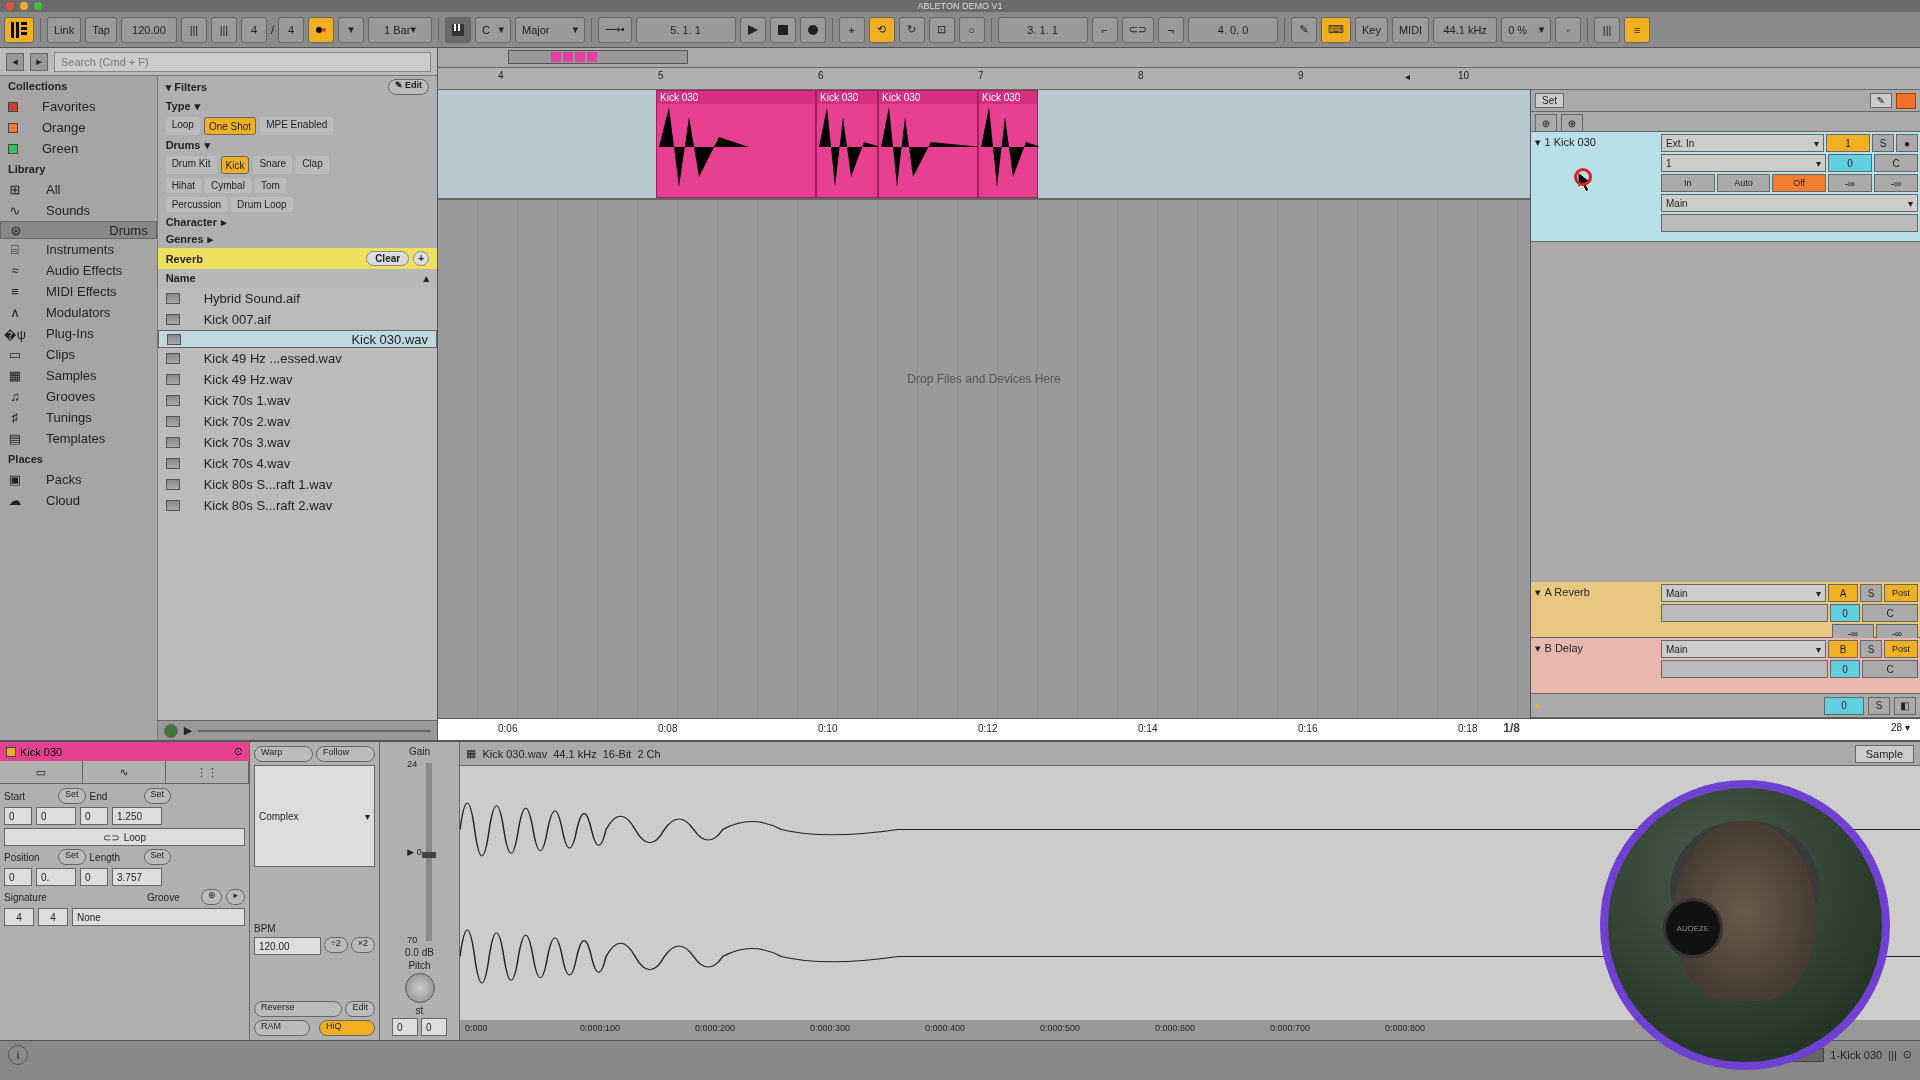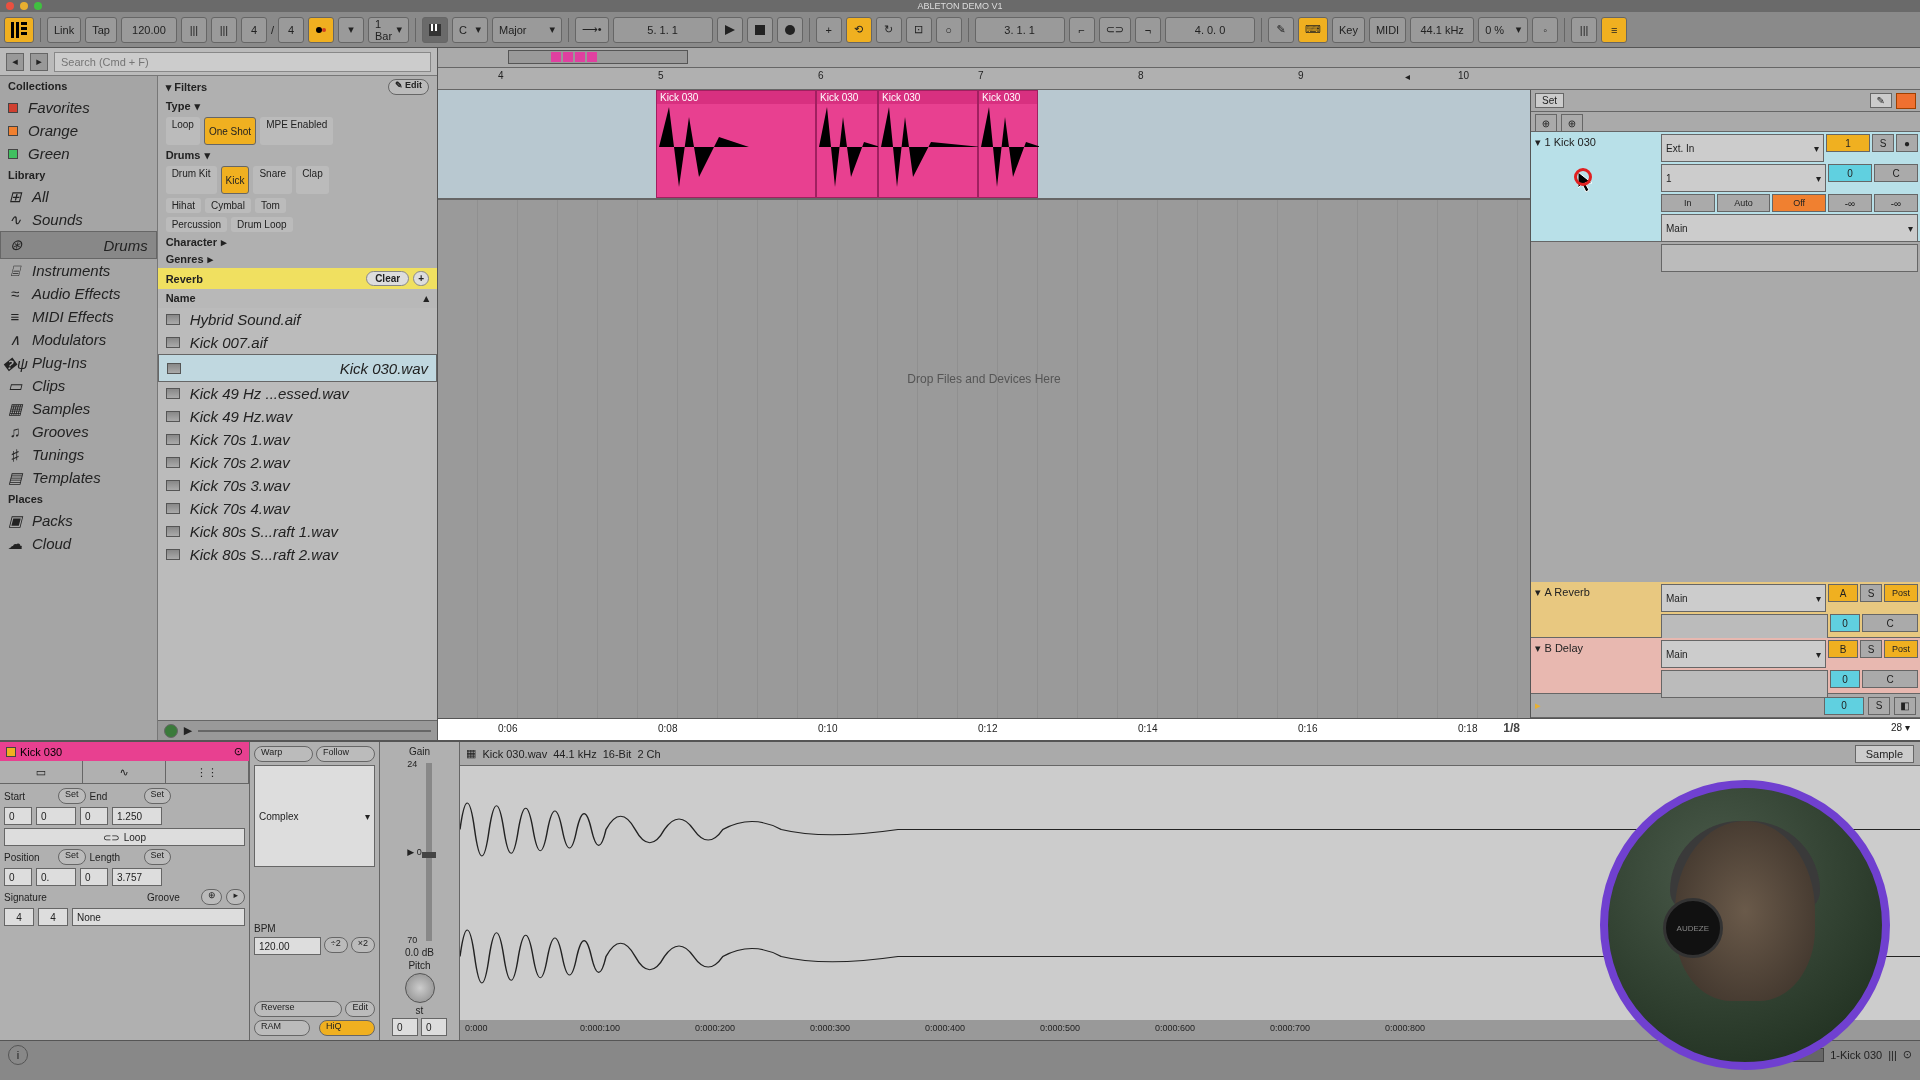--- a/index.html
+++ b/index.html
@@ -22,21 +22,21 @@
 .main { display:flex; height:calc(1080px - 12px - 36px - 40px - 300px); }
 
 
 .browser { width:438px; background:#aaa; border-right:1px solid #555; display:flex; flex-direction:column; }
 .search { height:28px; background:#bbb; display:flex; align-items:center; padding:0 6px; gap:6px; border-bottom:1px solid #777; }
 .search .arrow { width:18px; height:18px; display:flex; align-items:center; justify-content:center; background:#999; border:1px solid #666; }
 .search input { flex:1; background:#ccc; border:1px solid #888; height:20px; padding:0 6px; font-size:11px; }
 .bcols { display:flex; flex:1; overflow:hidden; }
 .bcat { width:158px; background:#a5a5a5; border-right:1px solid #777; overflow:auto; }
 .bcat h4 { padding:4px 8px; font-size:11px; font-weight:bold; }
-.bcat .item, .bfil .item, .blist .item { padding:3px 8px; font-size:15px; display:flex; align-items:center; gap:10px; cursor:pointer;font-style:italic; }
+.bcat .item, .bfil .item, .blist .item { padding:3px 8px; font-size:13px; display:flex; align-items:center; gap:24px; cursor:pointer; }
 .bcat .item.sel { background:#888; }
 .bcat .icon { width:14px; height:14px; display:flex; align-items:center; justify-content:center; }
 .sw { width:10px; height:10px; border:1px solid #444; }
 .bfil { width:280px; background:#b0b0b0; display:flex; flex-direction:column; }
 .bfil .hdr { padding:3px 8px; display:flex; align-items:center; justify-content:space-between; font-weight:bold; }
 .bfil .row { padding:2px 8px; display:flex; gap:4px; flex-wrap:wrap; }
 .tag { padding:2px 6px; background:#bbb; border-radius:3px; font-size:10px; }
 .tag.sel { background:#f0b020; }
 .results-hdr { background:#f0e060; padding:3px 8px; display:flex; align-items:center; justify-content:space-between; font-weight:bold; }
 .clear-btn { background:#ddd; border:1px solid #888; border-radius:8px; padding:1px 8px; font-size:10px; }
@@ -65,21 +65,21 @@
 
 
 .theads { position:absolute; right:0; top:0; bottom:0; width:390px; background:#aaa; border-left:1px solid #555; }
 .thead-top { height:22px; display:flex; align-items:center; gap:4px; padding:0 4px; border-bottom:1px solid #666; }
 .thead-top .set { background:#ccc; border:1px solid #666; padding:1px 6px; font-size:10px; }
 .thead-top .lock { width:20px; height:16px; background:#f07030; border:1px solid #a04000; }
 .th { border-bottom:1px solid #666; display:flex; }
 .th .name { width:128px; padding:4px; display:flex; align-items:flex-start; gap:4px; font-size:11px; }
 .th .ctrls { flex:1; padding:2px; display:flex; flex-direction:column; gap:2px; }
 .th .crow { display:flex; gap:2px; }
-.sel { height:28px; background:#ccc; border:1px solid #666; padding:0 4px; font-size:10px; display:flex; align-items:center; justify-content:space-between; }
+.sel { height:18px; background:#ccc; border:1px solid #666; padding:0 4px; font-size:10px; display:flex; align-items:center; justify-content:space-between; }
 .cbtn { height:18px; min-width:22px; background:#aaa; border:1px solid #666; font-size:10px; display:flex; align-items:center; justify-content:center; }
 .cbtn.y { background:#f0b020; }
 .cbtn.c { background:#60d0e0; }
 .cbtn.o { background:#f08030; }
 .th1 { height:110px; background:#b8e0e8; }
 .thA { height:56px; background:#e8c880; }
 .thB { height:56px; background:#e8b8b0; }
 .thM { height:24px; }
 
 
@@ -163,21 +163,21 @@
   <div class="tbtn" style="width:24px">4</div>
   <span>/</span>
   <div class="tbtn" style="width:24px">4</div>
   <div class="tbtn yellow">
     <svg width="12" height="12">
         <circle cx="4" cy="6" r="3" fill="#000"></circle>
         <circle cx="9" cy="6" r="2" fill="#d04020"></circle>
       </svg>
   </div>
   <div class="tbtn" style="width:14px">▾</div>
-  <div class="tbtn" style="width:41px;">
+  <div class="tbtn" style="width:64px;">
       <span>1 Bar</span>
       <span>▾</span>
     </div>
   <div class="tsep"></div>
   <div class="tbtn dark">
     <svg width="12" height="12">
         <rect width="12" height="12" fill="#333"></rect>
         <rect x="2" width="2" height="7" fill="#fff"></rect>
         <rect x="6" width="2" height="7" fill="#fff"></rect>
       </svg>

